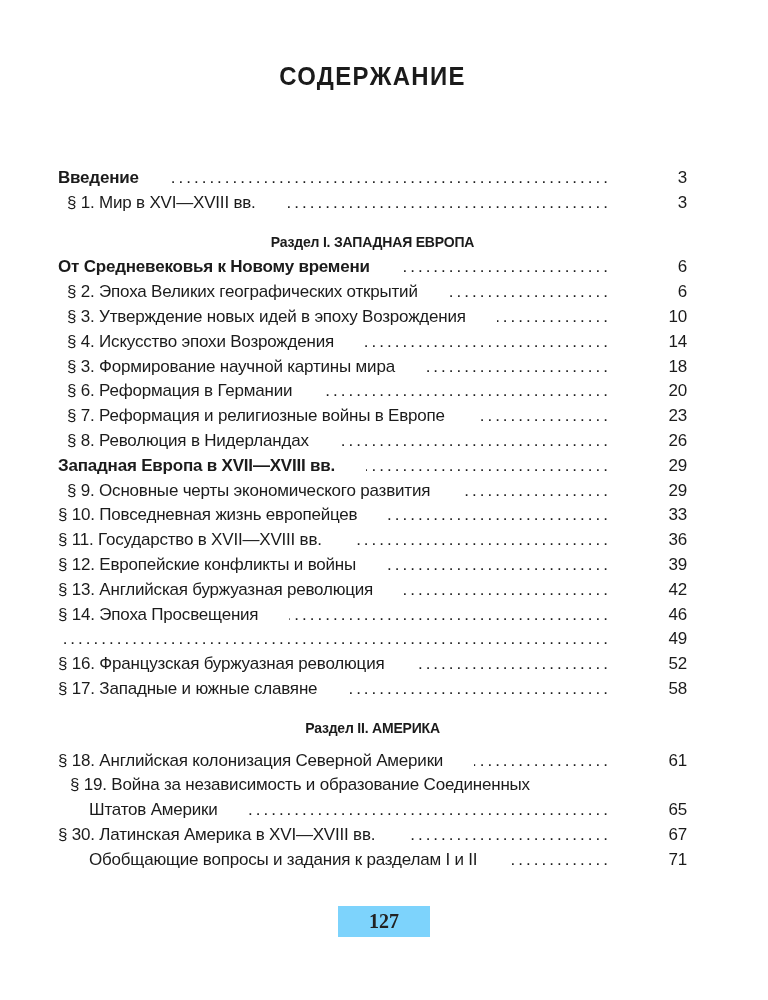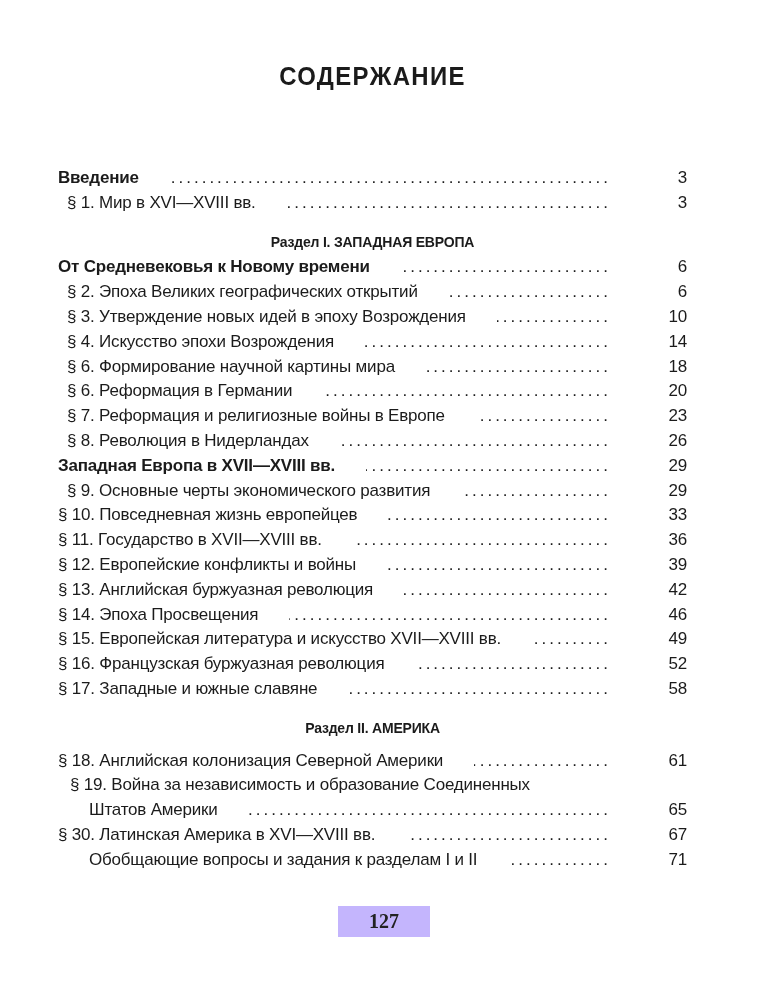--- a/index.html
+++ b/index.html
@@ -77,21 +77,21 @@
     font-style: normal;
   }
   .row.nopage .txt { flex: 1 1 auto; margin-left: 12px; }
   .folio-badge {
     position: absolute;
     top: 906px;
     left: 50%;
     transform: translateX(-50%);
     width: 92px;
     height: 31px;
-    background: #c4b5fd;
+    background: #7dd3fc;
     text-align: center;
     line-height: 31px;
     font-family: "Liberation Serif", serif;
     font-weight: 700;
     font-size: 20px;
     color: #222222;
   }
 </style>
 </head>
 <body>
@@ -124,21 +124,21 @@
         <span class="txt">§ 3. Утверждение новых идей в эпоху Возрождения</span>
         <span class="leader"></span>
         <span class="pageno">10</span>
       </div>
       <div class="row ind1">
         <span class="txt">§ 4. Искусство эпохи Возрождения</span>
         <span class="leader"></span>
         <span class="pageno">14</span>
       </div>
       <div class="row ind1">
-        <span class="txt">§ 6. Формирование научной картины мира</span>
+        <span class="txt">§ 3. Формирование научной картины мира</span>
         <span class="leader"></span>
         <span class="pageno">18</span>
       </div>
       <div class="row ind1">
         <span class="txt">§ 6. Реформация в Германии</span>
         <span class="leader"></span>
         <span class="pageno">20</span>
       </div>
       <div class="row ind1">
         <span class="txt">§ 7. Реформация и религиозные войны в Европе</span>
@@ -179,21 +179,20 @@
         <span class="txt">§ 13. Английская буржуазная революция</span>
         <span class="leader"></span>
         <span class="pageno">42</span>
       </div>
       <div class="row">
         <span class="txt">§ 14. Эпоха Просвещения</span>
         <span class="leader"></span>
         <span class="pageno">46</span>
       </div>
       <div class="row">
-        <span class="txt">§ 15. Европейская литература и искусство XVII—XVIII вв.</span>
         <span class="leader"></span>
         <span class="pageno">49</span>
       </div>
       <div class="row">
         <span class="txt">§ 16. Французская буржуазная революция</span>
         <span class="leader"></span>
         <span class="pageno">52</span>
       </div>
       <div class="row">
         <span class="txt">§ 17. Западные и южные славяне</span>

